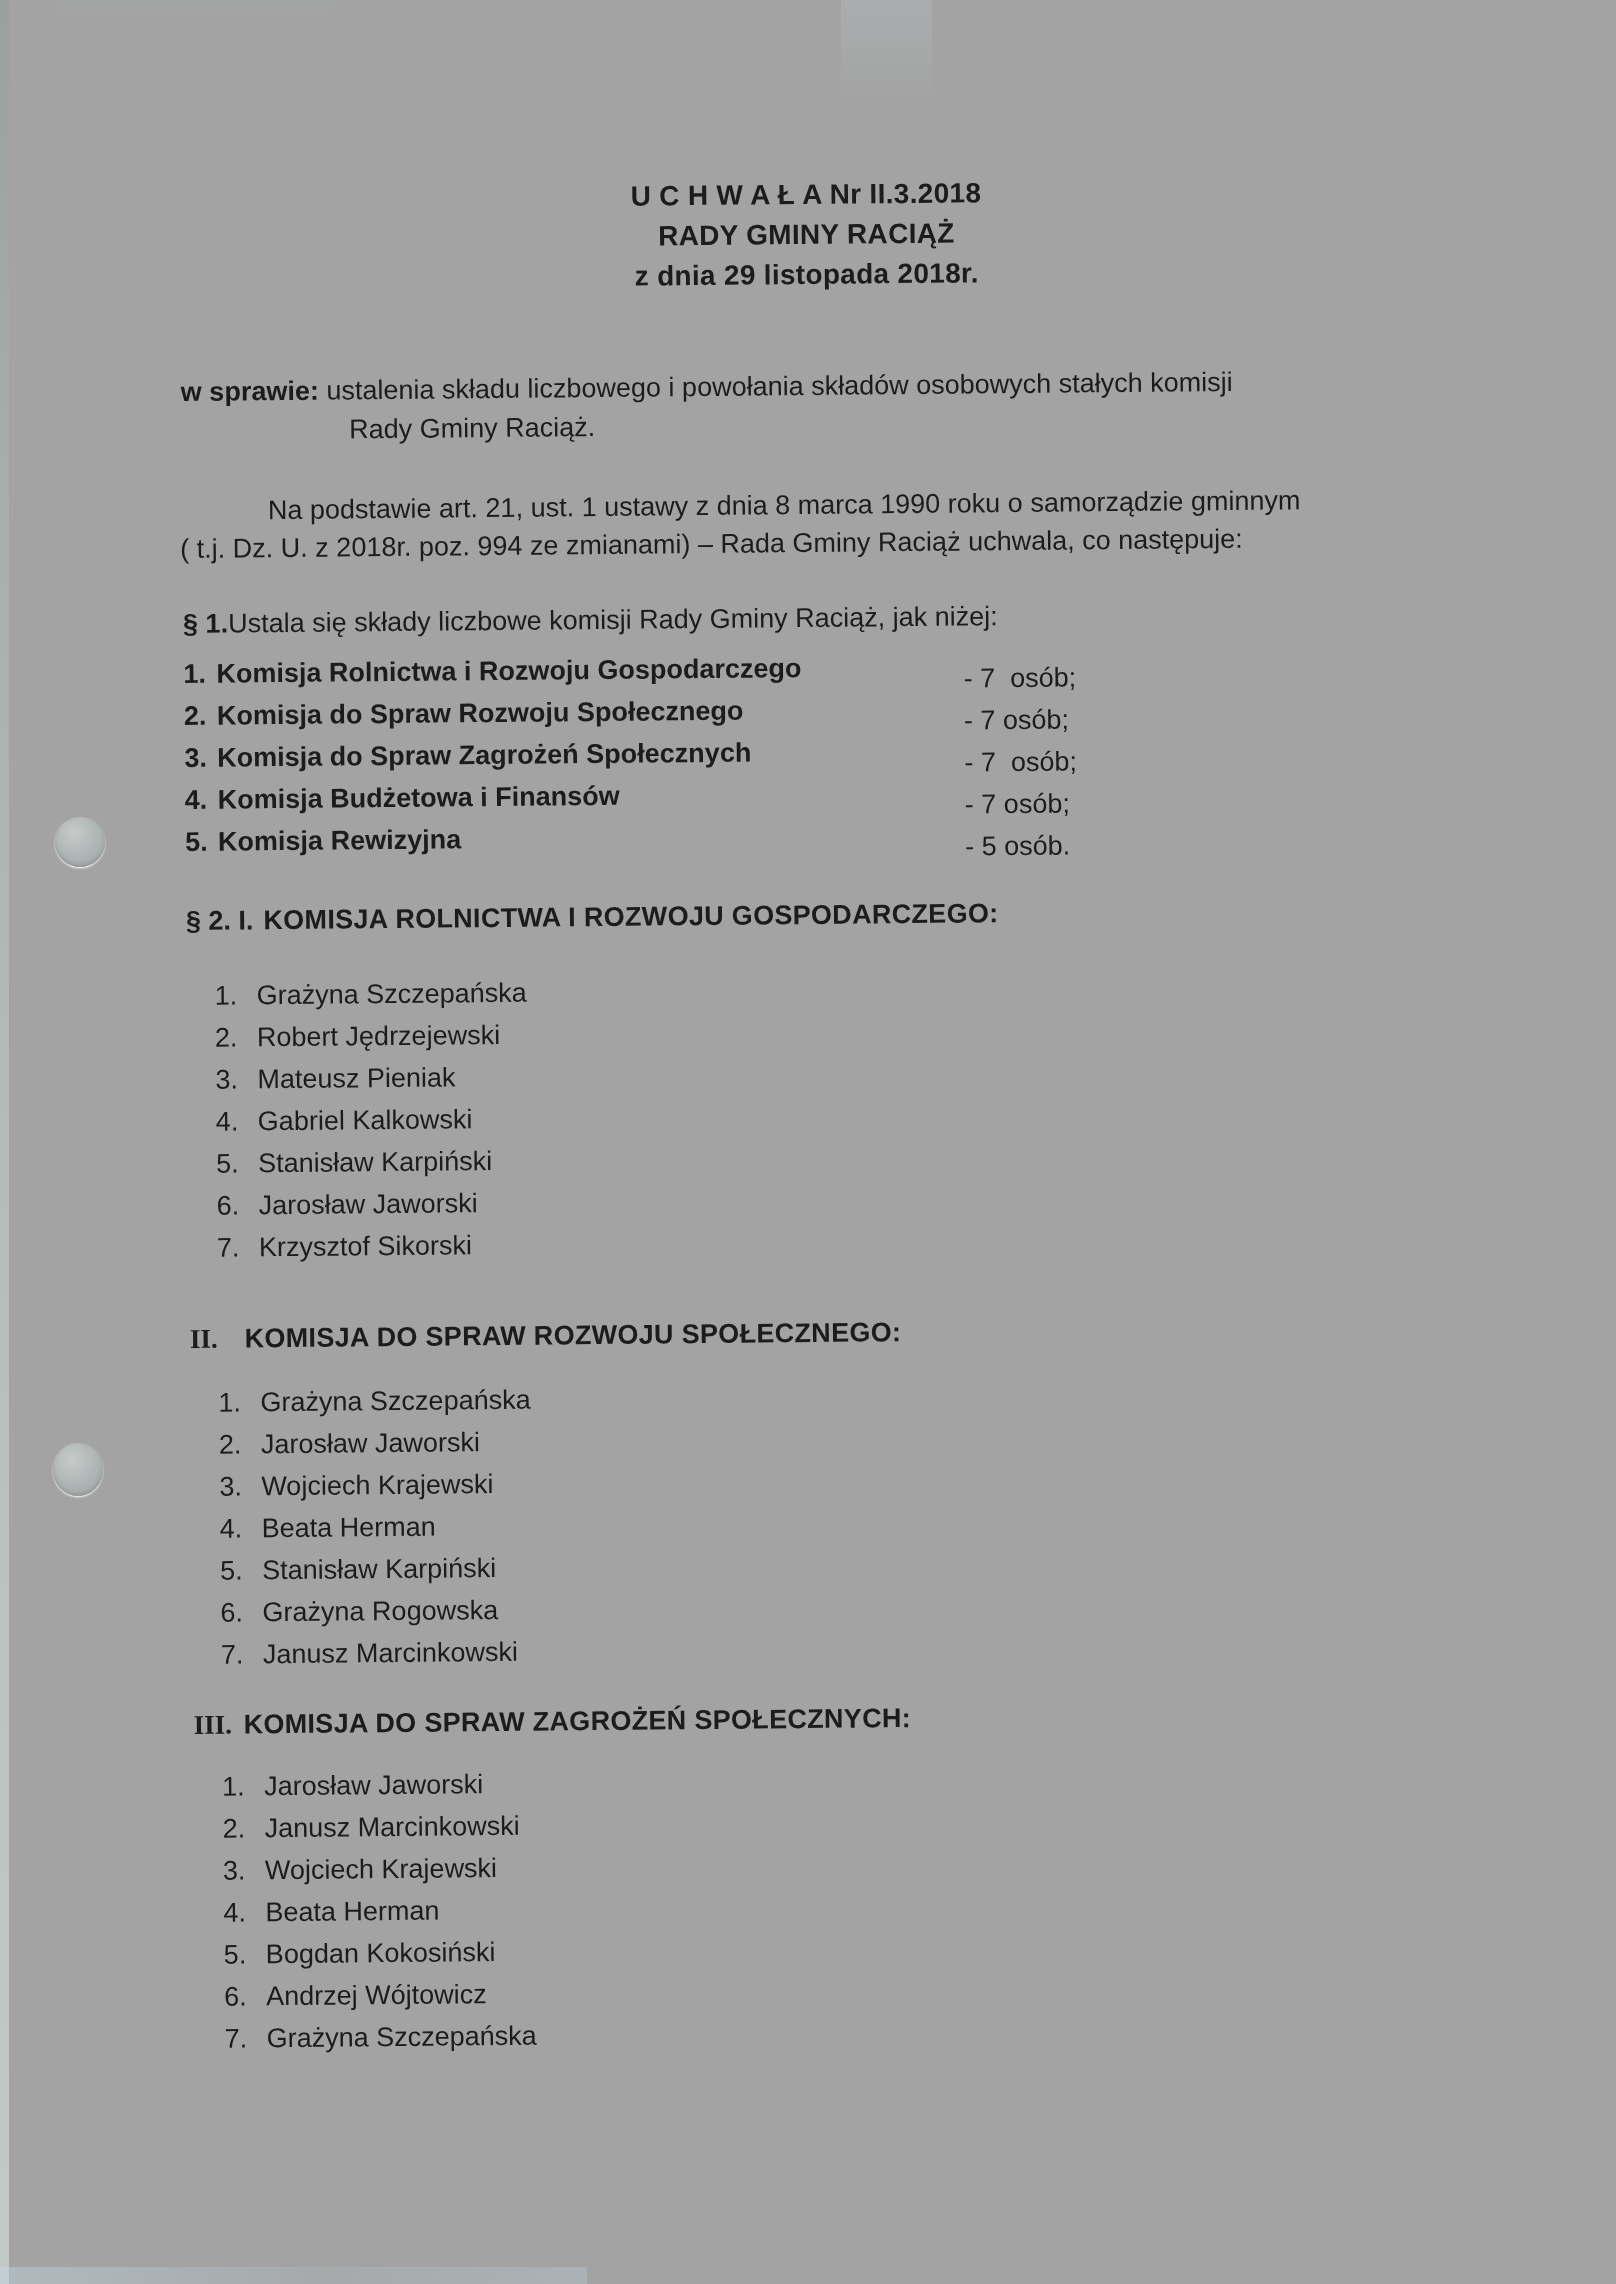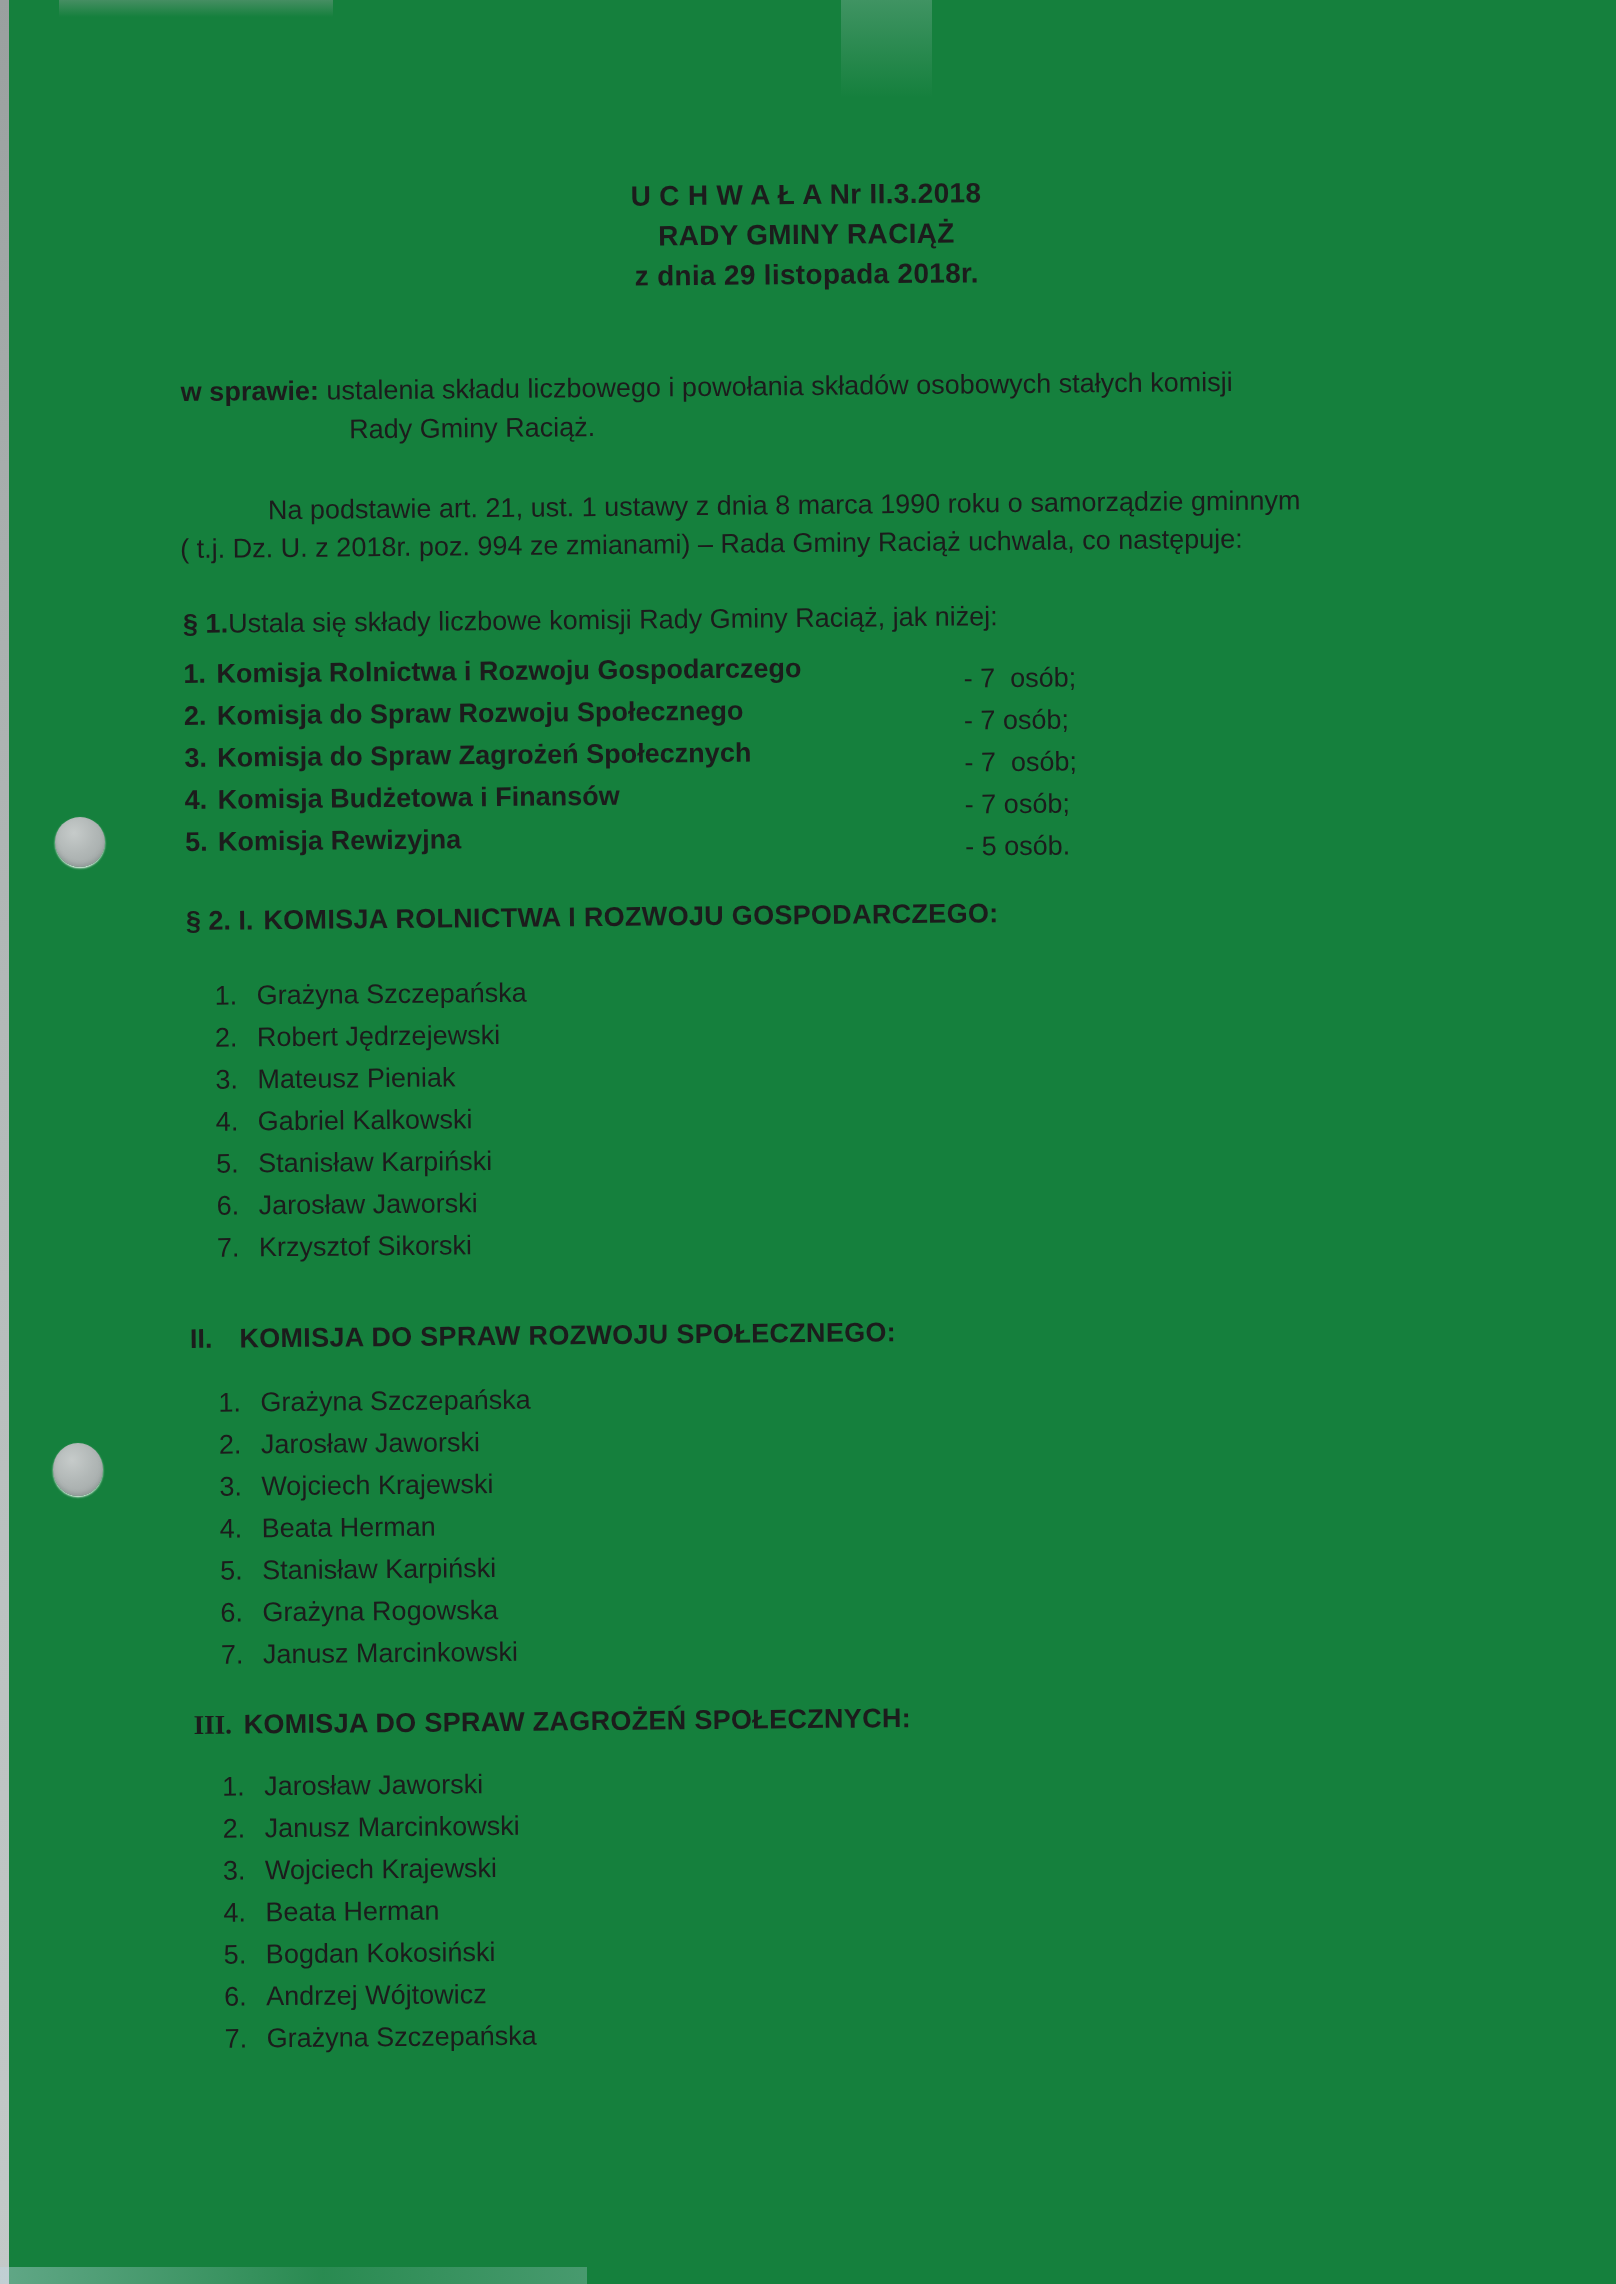--- a/index.html
+++ b/index.html
@@ -1,19 +1,19 @@
 <!DOCTYPE html>
 <html style="font-size:10.4px"><head>
 <meta charset="utf-8">
 <style>
   html,body { margin:0; padding:0; background:#ffffff; }
   .page {
     position:relative;
     width:1617px; height:2284px;
-    background:#15803d;
+    background:#a3a3a3;
     overflow:hidden;
     font-family:"Liberation Sans","DejaVu Sans",sans-serif;
     color:#1c1c1c;
   }
   
   .edge-strip {
     position:absolute; left:0; top:0; width:8.5px; height:2284px;
     background:linear-gradient(180deg,#9aa09f 0%,#a8aead 22%,#b3b9b8 45%,#bcc2c1 70%,#c3c9c8 100%);
   }
   .smudge-top {
@@ -76,21 +76,21 @@
     font-weight:normal; white-space:pre;
   }
   .sec-heading {
     position:absolute; left:188px; width:1278px;
     font-size:27px; font-weight:bold; letter-spacing:0.3px;
   }
   #sec1-heading { top:900px; }
   #sec2-heading { top:1318px; }
   #sec3-heading { top:1704px; }
   #sec1-heading .prefix { margin-right:10px; letter-spacing:0; }
-  #sec2-heading .prefix { margin-right:27px; letter-spacing:0; }
+  #sec2-heading .prefix { margin-right:27px; letter-spacing:0;font-family:Liberation Serif, serif; }
   #sec3-heading .prefix { margin-right:11.7px; letter-spacing:0;font-family:Liberation Serif, serif; }
 
   .memberlist {
     position:absolute; left:216px; width:782px;
     margin:0; padding:0; list-style:none;
     font-size:27px;
   }
   #list1 { top:975px; }
   #list2 { top:1382px; }
   #list3 { top:1766px; }

